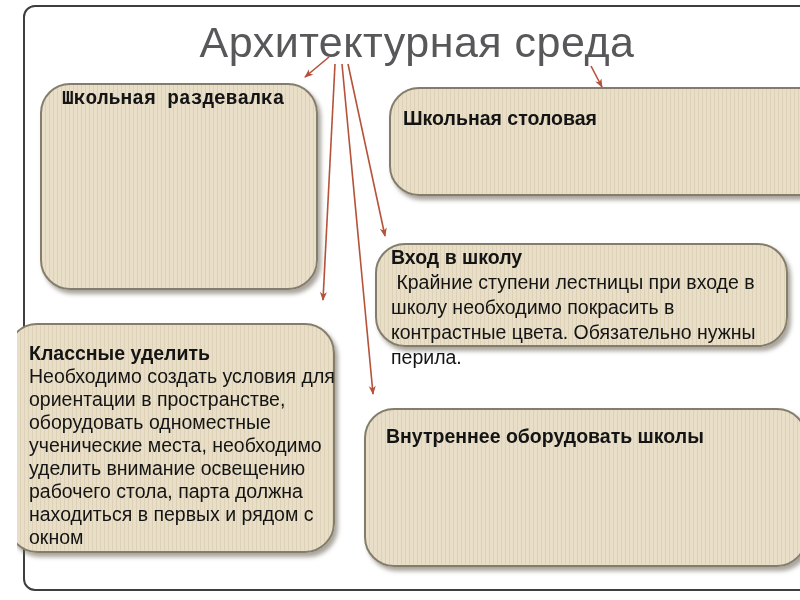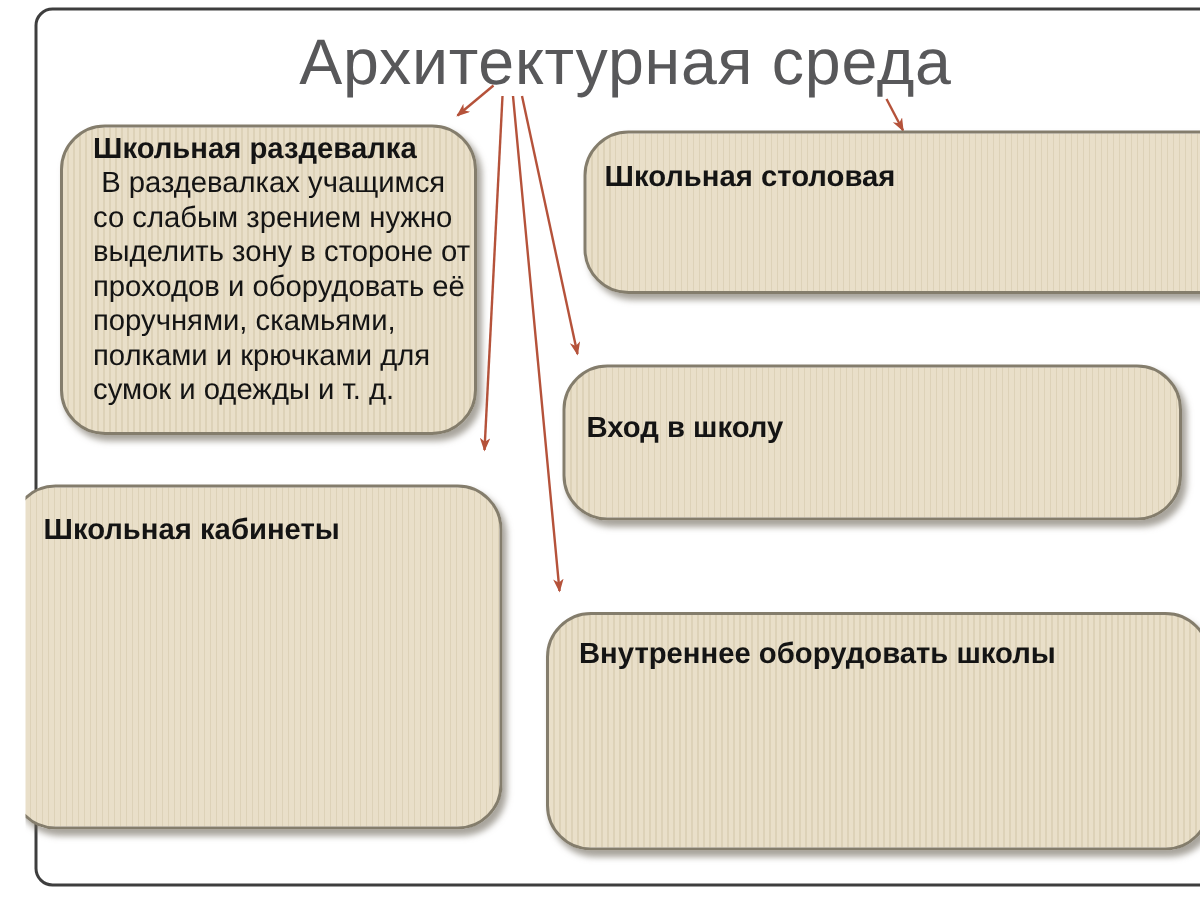--- a/index.html
+++ b/index.html
@@ -27,23 +27,23 @@
     background:repeating-linear-gradient(90deg,
       var(--bubble-fill,#e9dfc9) 0px,var(--bubble-fill,#e9dfc9) 3px,
       var(--bubble-stripe,#ddd2b8) 3px,var(--bubble-stripe,#ddd2b8) 4px);
     border:2px solid var(--bubble-border,#847d6c);
     box-shadow:3px 4px 4px rgba(110,104,90,.6);
     color:var(--body-text,#141414);
     font-size:19.5px;
   }
   .bubble .heading{font-weight:700;margin:0;}
   .bubble .body{margin:0;white-space:pre;}
-  .b1{left:23px;top:83px;width:278px;height:207px;padding:3px 0 0 20px;line-height:23px;}
+  .b1{left:23px;top:83px;width:278px;height:207px;padding:3px 0 0 20px;line-height:23px;font-family:Liberation Mono, monospace;}
   .b2{left:372px;top:87px;width:460px;height:109px;padding:17px 0 0 12px;line-height:25px;}
-  .b3{left:358px;top:243px;width:413px;height:104px;padding:28px 0 0 14px;line-height:25px;border-radius:30px;}
+  .b3{left:358px;top:243px;width:413px;height:104px;padding:0 0 0 14px;line-height:25px;border-radius:30px;}
   .b4{left:-10px;top:323px;width:328px;height:230px;padding:17px 0 0 20px;line-height:23px;}
   .b5{left:347px;top:408px;width:443px;height:159px;padding:14px 0 0 20px;line-height:24px;}
 </style>
 </head>
 <body>
 
 <div class="slide">
   <div class="slide-frame"></div>
 
   <h1 class="title">Архитектурная среда</h1>
@@ -56,37 +56,42 @@
     </defs>
     <line x1="312" y1="57" x2="288" y2="77" marker-end="url(#ah)"></line>
     <line x1="574" y1="66" x2="585" y2="87" marker-end="url(#ah)"></line>
     <line x1="331" y1="64" x2="368" y2="236" marker-end="url(#ah)"></line>
     <line x1="318" y1="64" x2="306" y2="300" marker-end="url(#ah)"></line>
     <line x1="325" y1="64" x2="356" y2="394" marker-end="url(#ah)"></line>
   </svg>
 
   <div class="bubble b1">
     <div class="heading">Школьная раздевалка</div>
-    <div class="body"> В раздевалках учащимся
-со слабым зрением нужно
-выделить зону в стороне от
-проходов и оборудовать её
-поручнями, скамьями,
-полками и крючками для
-сумок и одежды и т. д.</div>
   </div>
 
   <div class="bubble b2">
     <div class="heading">Школьная столовая</div>
   </div>
 
   <div class="bubble b3">
     <div class="heading">Вход в школу</div>
+    <div class="body"> Крайние ступени лестницы при входе в
+школу необходимо покрасить в
+контрастные цвета. Обязательно нужны
+перила.</div>
   </div>
 
   <div class="bubble b4">
-    <div class="heading">Школьная кабинеты</div>
+    <div class="heading">Классные уделить</div>
+    <div class="body">Необходимо создать условия для
+ориентации в пространстве,
+оборудовать одноместные
+ученические места, необходимо
+уделить внимание освещению
+рабочего стола, парта должна
+находиться в первых и рядом с
+окном</div>
   </div>
 
   <div class="bubble b5">
     <div class="heading">Внутреннее оборудовать школы</div>
   </div>
 </div>
 
 </body></html>

